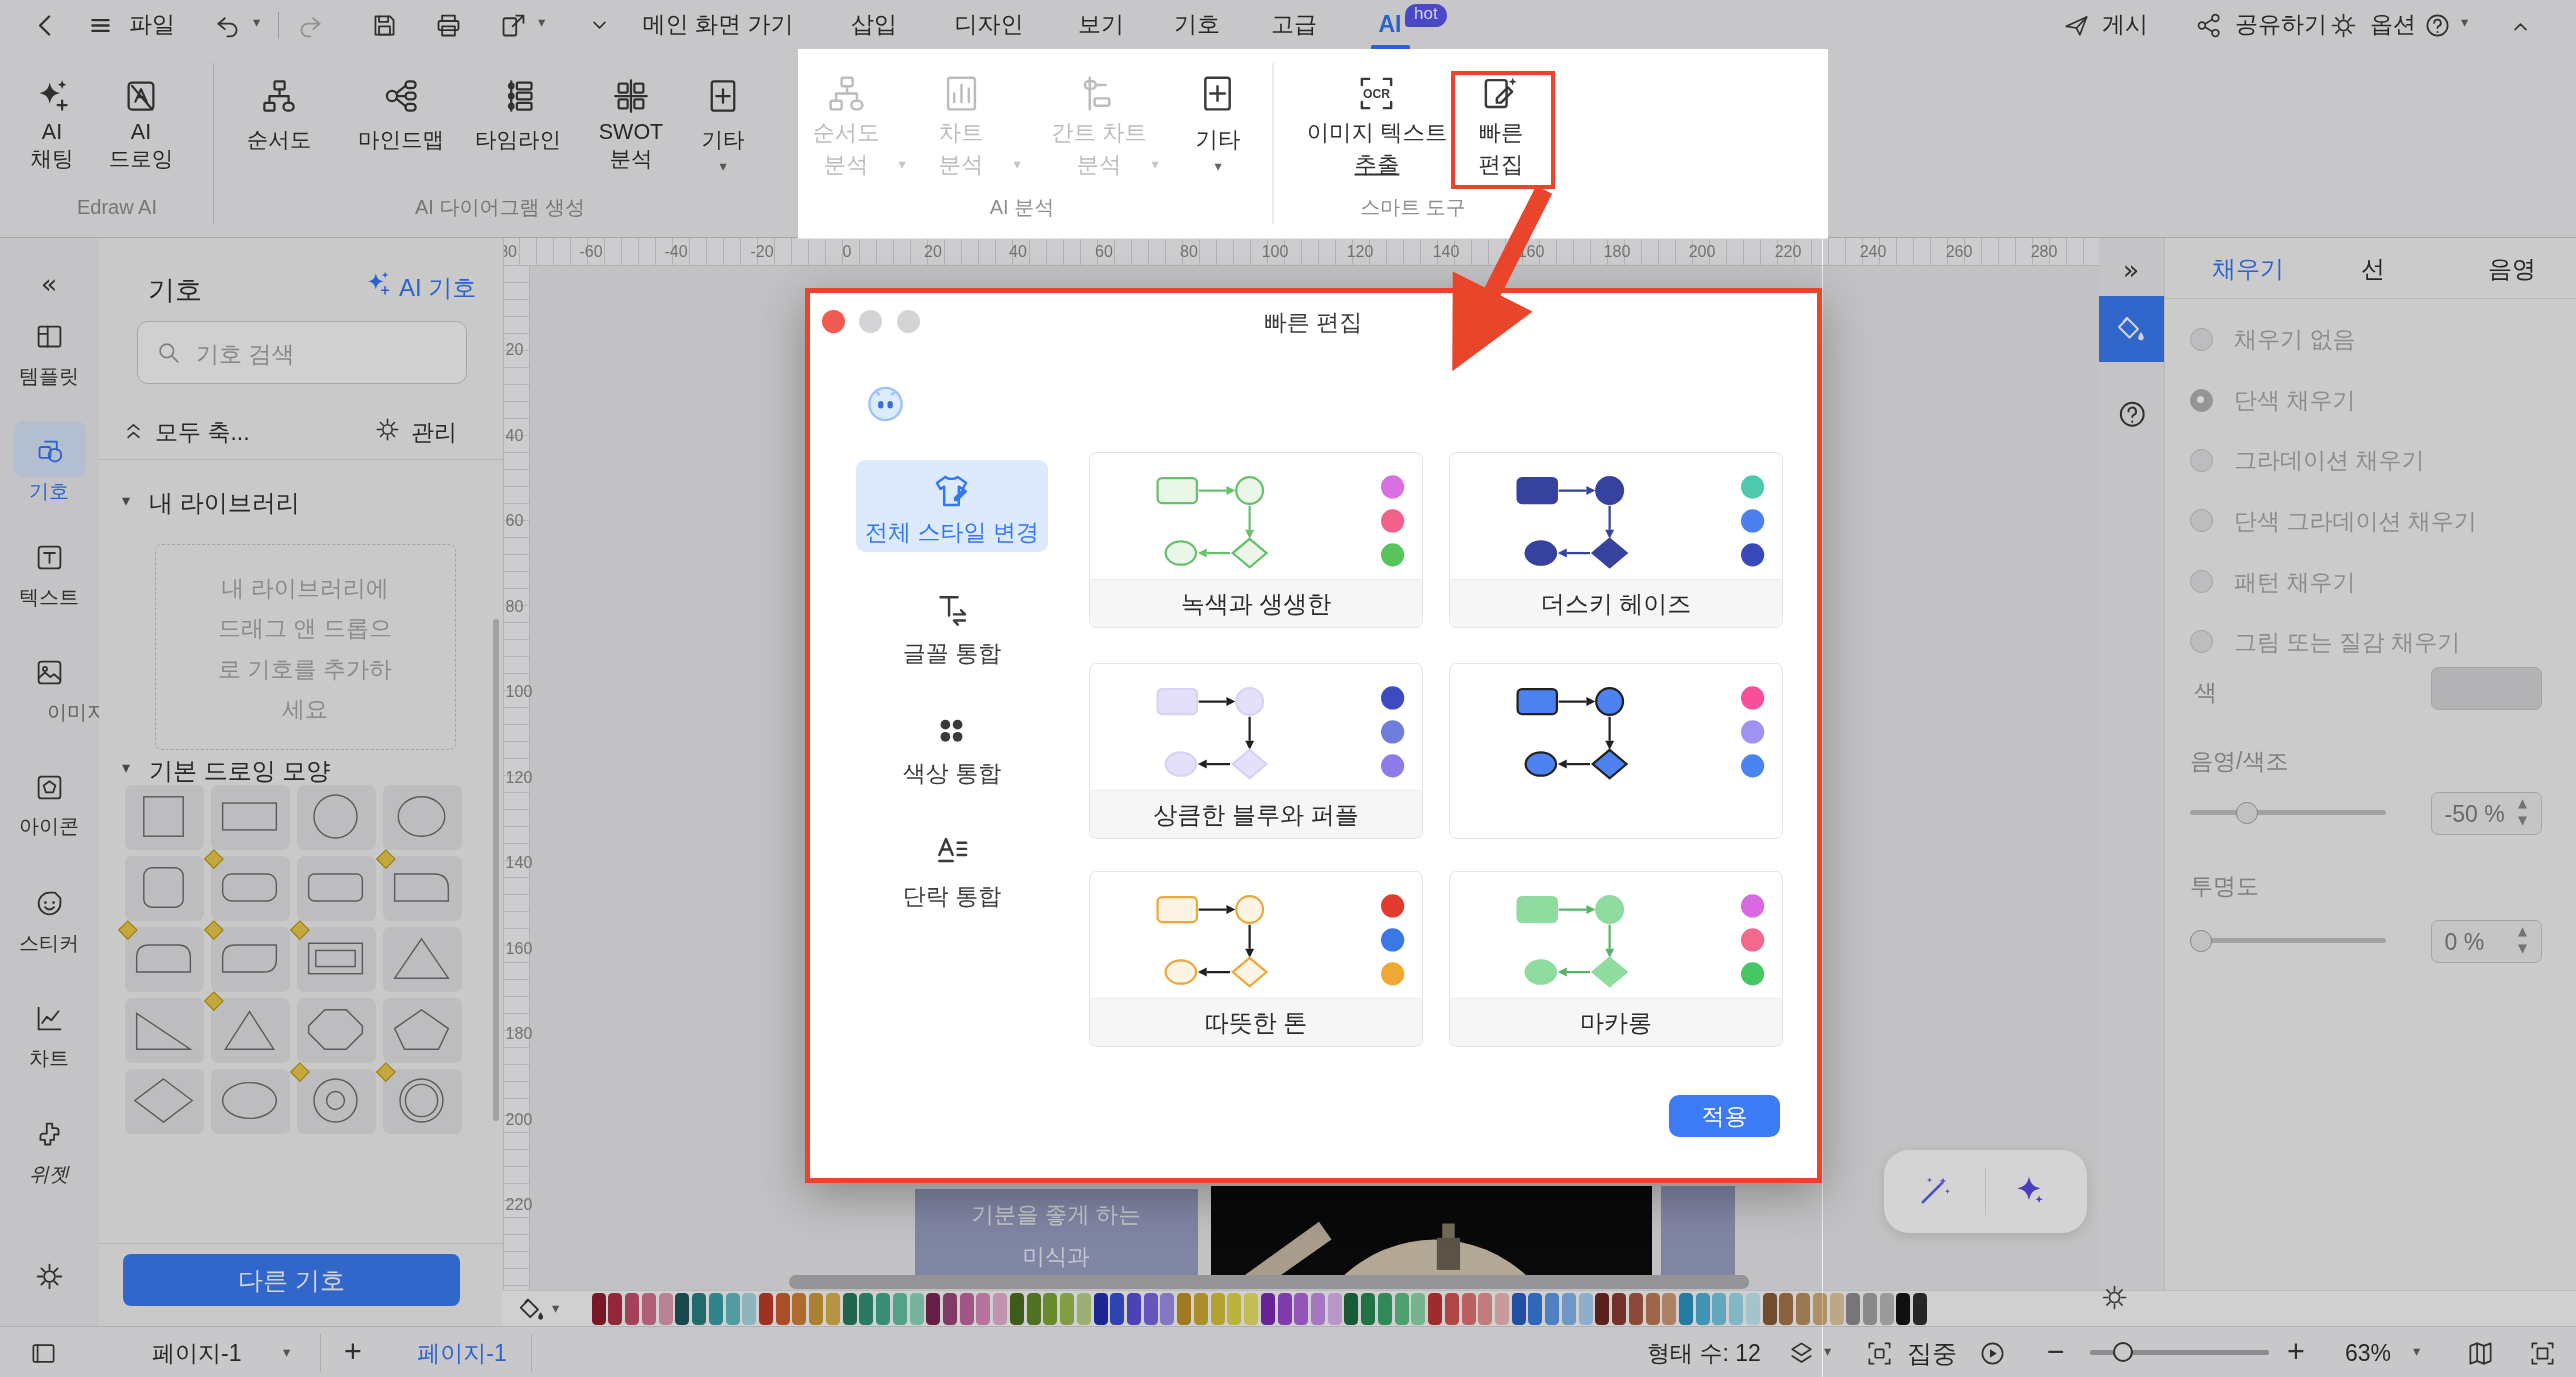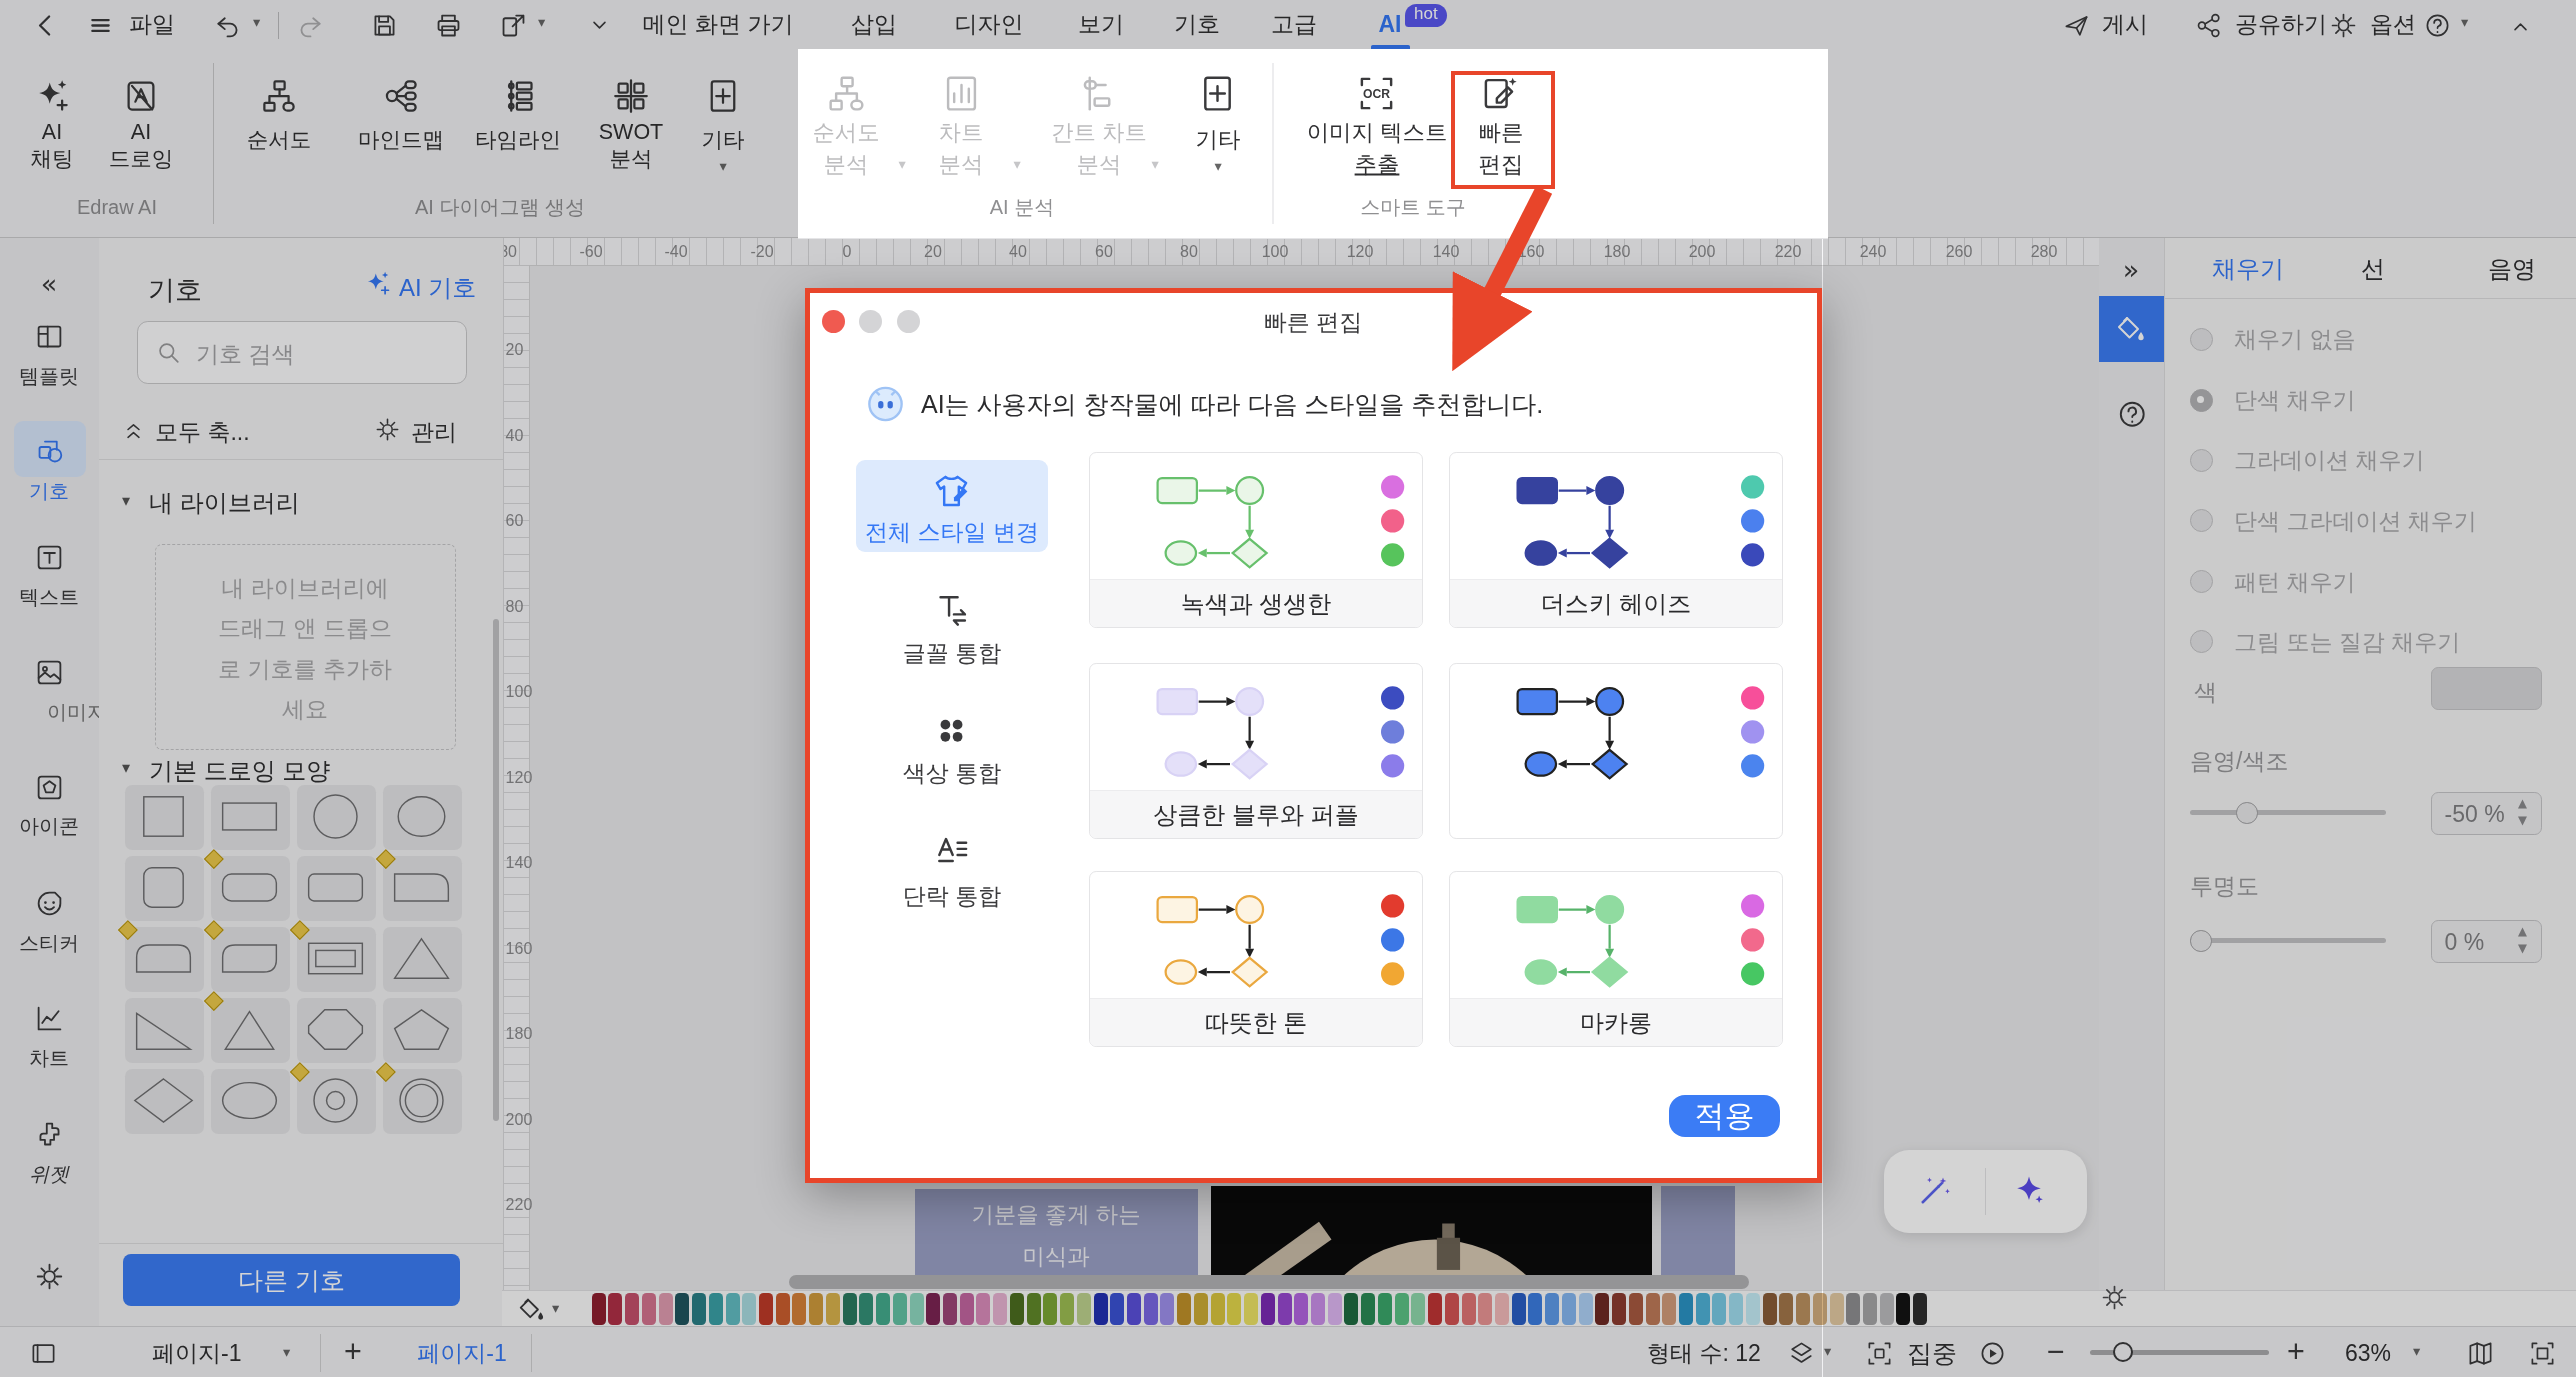--- a/index.html
+++ b/index.html
@@ -721,21 +721,20 @@
       <div class="abs" style="left: 11.7px; top: 17px; width: 23px; height: 23px; border-radius: 50%; background: rgb(240, 90, 80);"></div>
       <div class="abs" style="left: 49px; top: 17px; width: 23px; height: 23px; border-radius: 50%; background: rgb(212, 212, 214);"></div>
       <div class="abs" style="left: 87px; top: 17px; width: 23px; height: 23px; border-radius: 50%; background: rgb(212, 212, 214);"></div>
       <div class="abs" style="left: 503px; top: 29px; font-size: 23px; color: rgb(58, 58, 60); transform: translate(-50%, -50%); white-space: nowrap;">빠른 편집</div>
       <div class="abs" style="left: 52px; top: 86px;"><svg width="47" height="47" viewBox="0 0 32 32" fill="none" stroke-width="1.6">
           <circle cx="16" cy="17" r="11" fill="#dcebfd" stroke="#9fc3f5"></circle>
           <path d="M9 8l3 3M23 8l-3 3" stroke="#9fc3f5"></path>
           <rect x="11" y="15" width="3.6" height="5" rx="1.8" fill="#3a6fd8" stroke="none"></rect>
           <rect x="17.4" y="15" width="3.6" height="5" rx="1.8" fill="#3a6fd8" stroke="none"></rect>
         </svg></div>
-      <div class="abs" style="left: 111px; top: 111px; font-size: 25px; color: rgb(43, 43, 45); transform: translateY(-50%); white-space: nowrap;">AI는 사용자의 창작물에 따라 다음 스타일을 추천합니다.</div>
       <div class="opt-active"></div>
       <div class="abs" style="left: 122px; top: 179px; z-index: 1;">
         <svg width="39" height="39" viewBox="0 0 32 32" fill="none" stroke="currentColor" stroke-width="2" stroke-linecap="round" stroke-linejoin="round" style="color:#3477f5;display:block">
           <path d="M11 4L4 9l3 5 3-2v15h12V12l3 2 3-5-7-5c-2 2.2-8 2.2-10 0z"></path>
           <path d="M18 21l8-8 3 3-8 8h-3z" fill="currentColor" stroke="none"></path>
         </svg>
       </div>
       <div class="abs" style="left: 142px; top: 239px; font-size: 23px; color: rgb(52, 119, 245); z-index: 1; transform: translate(-50%, -50%); white-space: nowrap;">전체 스타일 변경</div>
       <div class="abs" style="left: 122px; top: 297px; z-index: 1;">
         <svg width="39" height="39" viewBox="0 0 32 32" fill="none" stroke="currentColor" stroke-width="2" stroke-linecap="round" stroke-linejoin="round" style="color:#3a3a3c;display:block">
@@ -859,21 +858,21 @@
             <path d="M178 96l19 16-19 16-19-16z" fill="#90dba0" stroke="#90dba0" stroke-width="2.5"></path>
             <line x1="156" y1="112" x2="130" y2="112" stroke="#57b36a" stroke-width="2.5"></line>
             <path d="M130 107l-10 5 10 5z" fill="#57b36a"></path>
             <ellipse cx="101" cy="112" rx="17" ry="13" fill="#90dba0" stroke="#90dba0" stroke-width="2.5"></ellipse>
             <circle cx="338" cy="38" r="13" fill="#d969e3"></circle>
             <circle cx="338" cy="76" r="13" fill="#f2698c"></circle>
             <circle cx="338" cy="114" r="13" fill="#47c763"></circle>
           </svg></div>
         <div class="cardlabel">마카롱</div>
       </div>
-      <div class="abs" style="left: 859px; top: 802px; width: 111px; height: 42px; background: rgb(59, 124, 245); border-radius: 16px; color: rgb(255, 255, 255); font-size: 30px; display: flex; align-items: center; justify-content: center;">적용</div>
+      <div class="abs" style="left: 859px; top: 802px; width: 111px; height: 42px; background: rgb(59, 124, 245); border-radius: 10px; color: rgb(255, 255, 255); font-size: 23px; display: flex; align-items: center; justify-content: center;">적용</div>
     </div>
   <svg id="arrow" class="abs" style="left:1408px;top:188px;z-index:40" width="215" height="215" viewBox="0 0 240 240">
     <defs>
         <marker id="ah" markerWidth="5" markerHeight="5" refX="2.5" refY="2.5" orient="auto">
       <path d="M0,0 L5,2.5 L0,5 z" fill="#e8452a"></path>
         </marker>
       </defs>
     <line x1="152" y1="2" x2="72" y2="160" stroke="#e8452a" stroke-width="20" marker-end="url(#ah)"></line>
   </svg>
 <div class="abs" style="left: 1884px; top: 1150px; width: 203px; height: 83px; background: rgb(255, 255, 255); border-radius: 25px; box-shadow: rgba(0, 0, 0, 0.12) 0px 3.6px 12.6px; z-index: 1;">

